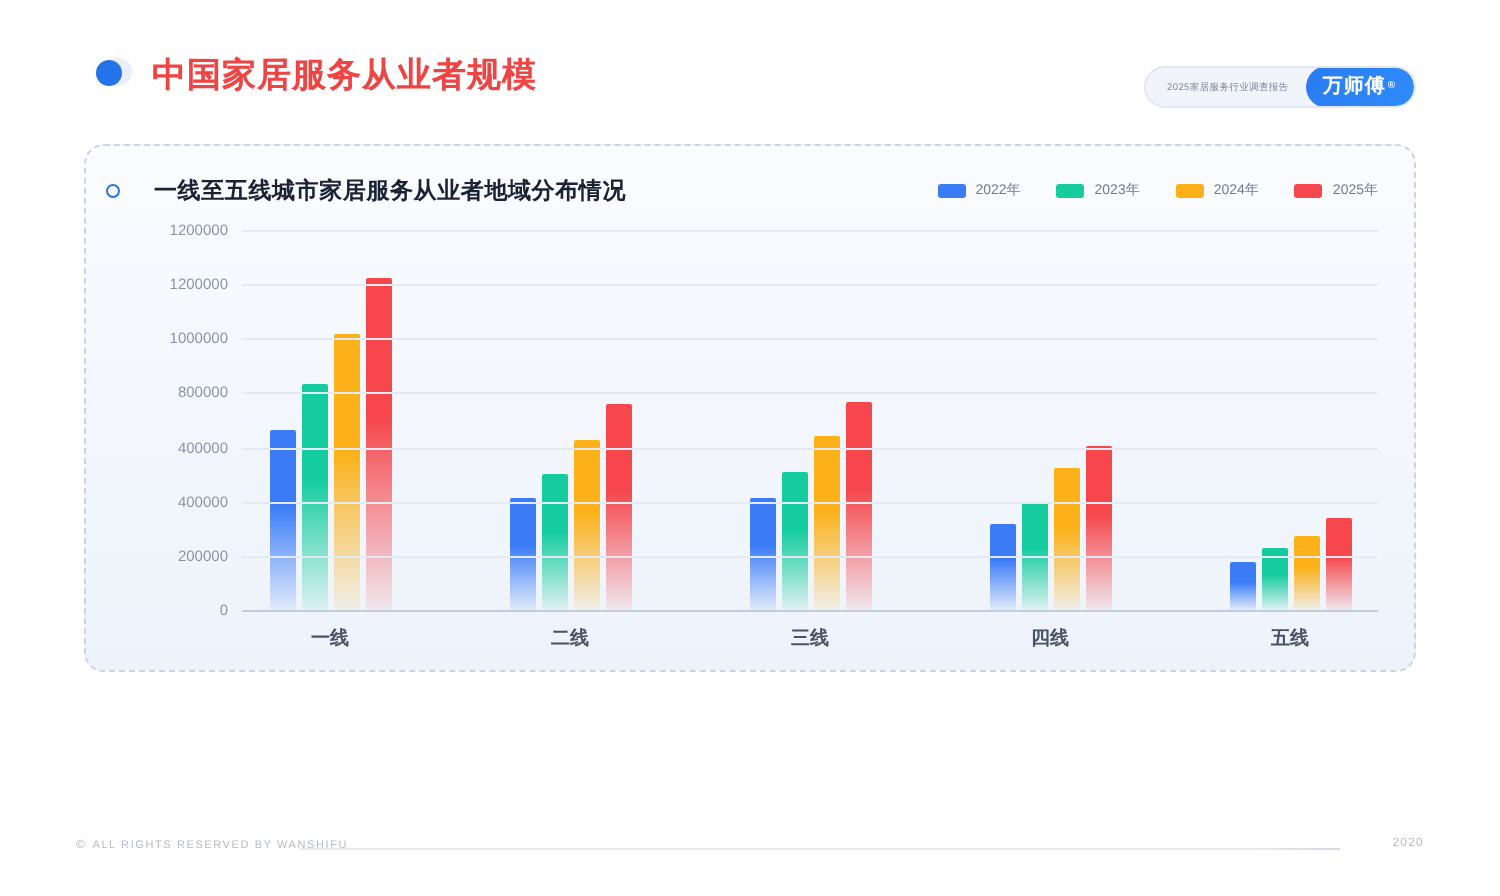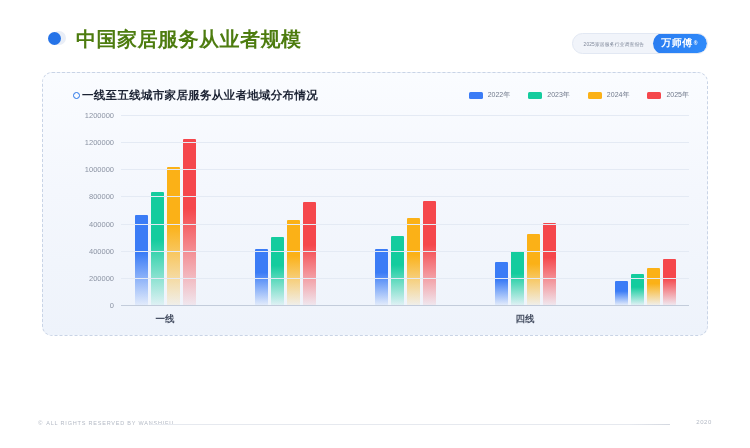--- a/index.html
+++ b/index.html
@@ -50,23 +50,23 @@
     background: #e9eef7;
   }
   .title-dot .d2 {
     position: absolute;
     left: 0; top: 1px;
     width: 13px; height: 13px;
     border-radius: 50%;
     background: #2573e8;
   }
   .slide-title {
-    font-size: 20px;
+    font-size: 17px;
     font-weight: bold;
-    color: #4d7c0f;
+    color: #ef4444;
     letter-spacing: 0.5px;
     white-space: nowrap;
   }
 
   
   .brand-badge {
     position: absolute;
     right: 42px;
     top: 33px;
     height: 21px;
@@ -116,25 +116,25 @@
     width: 666px;
     height: 264px;
     border: 1px dashed #c9d4e6;
     border-radius: 10px;
     background: linear-gradient(180deg, #fafcff 0%, #f4f7fd 45%, #eef3fb 100%);
     box-sizing: border-box;
   }
 
   .card-title-row {
     position: absolute;
-    left: 30px;
+    left: 10px;
     top: 15px;
     display: flex;
     align-items: center;
-    gap: 2px;
+    gap: 17px;
   }
   .ring-dot {
     width: 7px; height: 7px;
     border-radius: 50%;
     border: 1.6px solid #2573e8;
     box-sizing: border-box;
     background: transparent;
   }
   .card-title {
     font-size: 11.5px;
@@ -351,45 +351,48 @@
             </div>
             <div class="xlabel">一线</div>
           </div>
           <div class="group">
             <div class="bars">
               <div class="bar" title="2022年 二线: 415000" style="height: 56.3214px; background: linear-gradient(rgb(59, 124, 246) 0%, rgb(59, 124, 246) 42%, rgba(59, 124, 246, 0.08) 100%);"></div>
               <div class="bar" title="2023年 二线: 500000" style="height: 67.8571px; background: linear-gradient(rgb(20, 204, 158) 0%, rgb(20, 204, 158) 42%, rgba(20, 204, 158, 0.08) 100%);"></div>
               <div class="bar" title="2024年 二线: 630000" style="height: 85.5px; background: linear-gradient(rgb(251, 177, 23) 0%, rgb(251, 177, 23) 42%, rgba(251, 177, 23, 0.08) 100%);"></div>
               <div class="bar" title="2025年 二线: 760000" style="height: 103.143px; background: linear-gradient(rgb(245, 71, 76) 0%, rgb(245, 71, 76) 42%, rgba(245, 71, 76, 0.08) 100%);"></div>
             </div>
+            <div class="xlabel">二线</div>
           </div>
           <div class="group">
             <div class="bars">
               <div class="bar" title="2022年 三线: 410000" style="height: 55.6429px; background: linear-gradient(rgb(59, 124, 246) 0%, rgb(59, 124, 246) 42%, rgba(59, 124, 246, 0.08) 100%);"></div>
               <div class="bar" title="2023年 三线: 510000" style="height: 69.2143px; background: linear-gradient(rgb(20, 204, 158) 0%, rgb(20, 204, 158) 42%, rgba(20, 204, 158, 0.08) 100%);"></div>
               <div class="bar" title="2024年 三线: 640000" style="height: 86.8571px; background: linear-gradient(rgb(251, 177, 23) 0%, rgb(251, 177, 23) 42%, rgba(251, 177, 23, 0.08) 100%);"></div>
               <div class="bar" title="2025年 三线: 765000" style="height: 103.821px; background: linear-gradient(rgb(245, 71, 76) 0%, rgb(245, 71, 76) 42%, rgba(245, 71, 76, 0.08) 100%);"></div>
             </div>
+            <div class="xlabel">三线</div>
           </div>
           <div class="group">
             <div class="bars">
               <div class="bar" title="2022年 四线: 320000" style="height: 43.4286px; background: linear-gradient(rgb(59, 124, 246) 0%, rgb(59, 124, 246) 42%, rgba(59, 124, 246, 0.08) 100%);"></div>
               <div class="bar" title="2023年 四线: 400000" style="height: 54.2857px; background: linear-gradient(rgb(20, 204, 158) 0%, rgb(20, 204, 158) 42%, rgba(20, 204, 158, 0.08) 100%);"></div>
               <div class="bar" title="2024年 四线: 520000" style="height: 70.5714px; background: linear-gradient(rgb(251, 177, 23) 0%, rgb(251, 177, 23) 42%, rgba(251, 177, 23, 0.08) 100%);"></div>
               <div class="bar" title="2025年 四线: 605000" style="height: 82.1071px; background: linear-gradient(rgb(245, 71, 76) 0%, rgb(245, 71, 76) 42%, rgba(245, 71, 76, 0.08) 100%);"></div>
             </div>
             <div class="xlabel">四线</div>
           </div>
           <div class="group">
             <div class="bars">
               <div class="bar" title="2022年 五线: 180000" style="height: 24.4286px; background: linear-gradient(rgb(59, 124, 246) 0%, rgb(59, 124, 246) 42%, rgba(59, 124, 246, 0.08) 100%);"></div>
               <div class="bar" title="2023年 五线: 230000" style="height: 31.2143px; background: linear-gradient(rgb(20, 204, 158) 0%, rgb(20, 204, 158) 42%, rgba(20, 204, 158, 0.08) 100%);"></div>
               <div class="bar" title="2024年 五线: 275000" style="height: 37.3214px; background: linear-gradient(rgb(251, 177, 23) 0%, rgb(251, 177, 23) 42%, rgba(251, 177, 23, 0.08) 100%);"></div>
               <div class="bar" title="2025年 五线: 340000" style="height: 46.1429px; background: linear-gradient(rgb(245, 71, 76) 0%, rgb(245, 71, 76) 42%, rgba(245, 71, 76, 0.08) 100%);"></div>
             </div>
+            <div class="xlabel">五线</div>
           </div>
         </div>
     <div class="gridline axis" style="top: 190px;">
           <span class="ytick">0</span>
         </div>
         <div class="gridline" style="top: 162.857px;">
           <span class="ytick">200000</span>
         </div>
         <div class="gridline" style="top: 135.714px;">
           <span class="ytick">400000</span>

